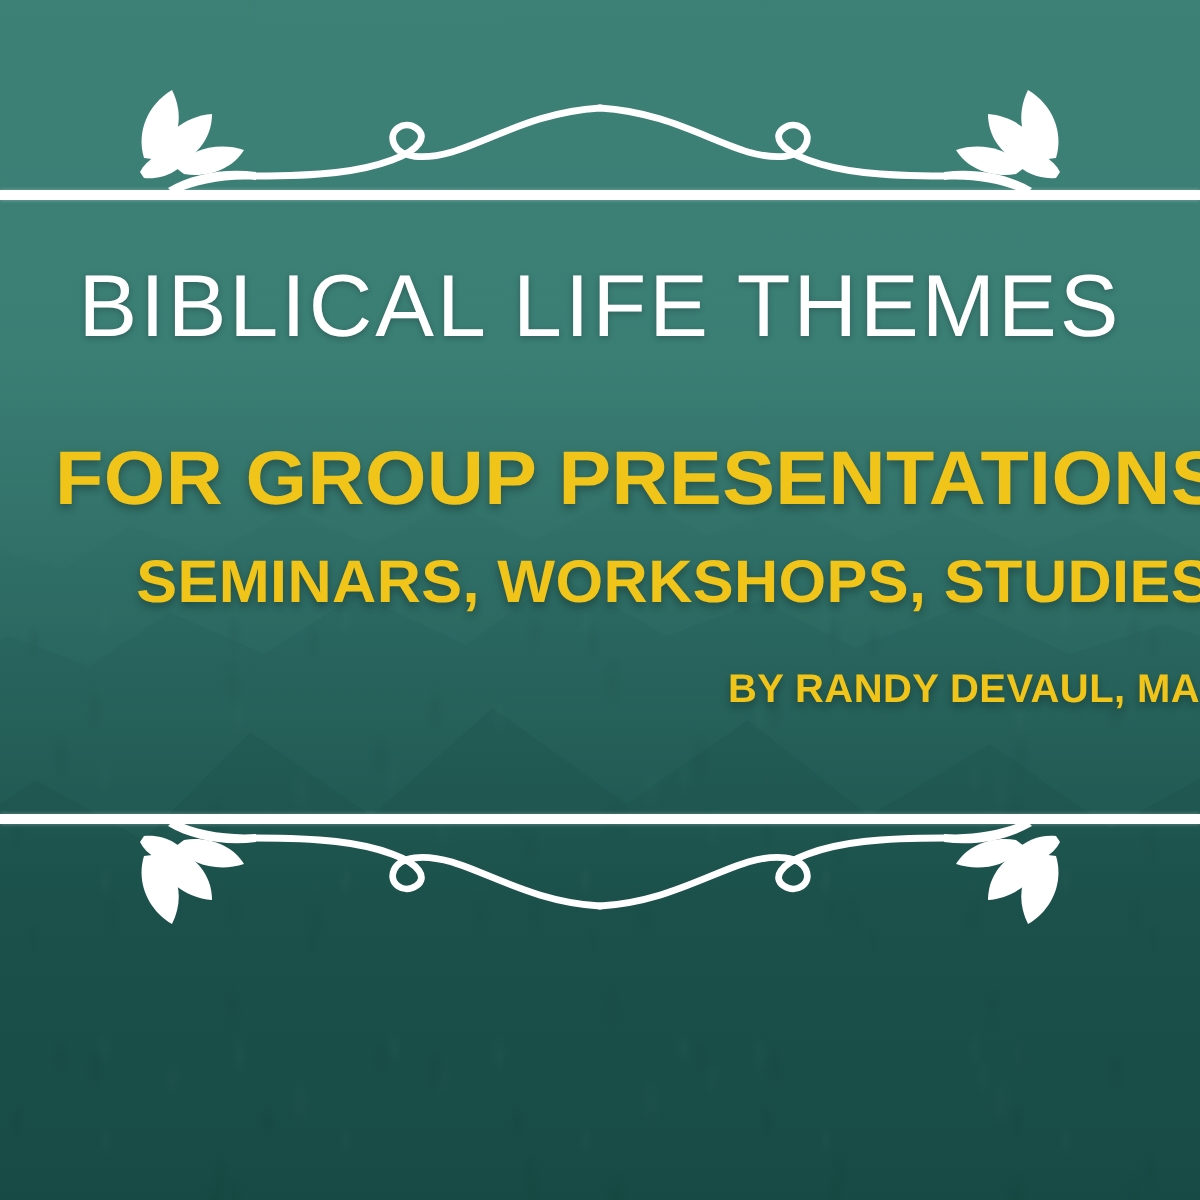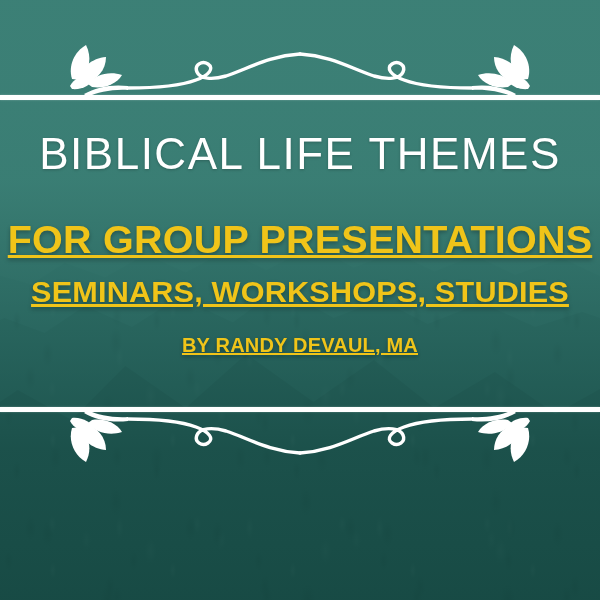--- a/index.html
+++ b/index.html
@@ -145,23 +145,22 @@
     letter-spacing: 1.5px;
     line-height: 1.05;
     white-space: nowrap;
     text-shadow: 0 1px 3px rgba(0,0,0,.22);
   }
   .subtitle-block {
     position: absolute;
     top: 221px;
     left: 0;
     width: 600px;
-    text-align: center;
+    text-align: right;
     color: #f0c419;
-    text-decoration: underline;
   }
   .sub-1 {
     font-size: 38px;
     font-weight: 700;
     letter-spacing: 0.2px;
     line-height: 1.0;
     white-space: nowrap;
     text-shadow: 0 2px 4px rgba(0,0,0,.3);
     transform: scaleX(1.04);
   }

